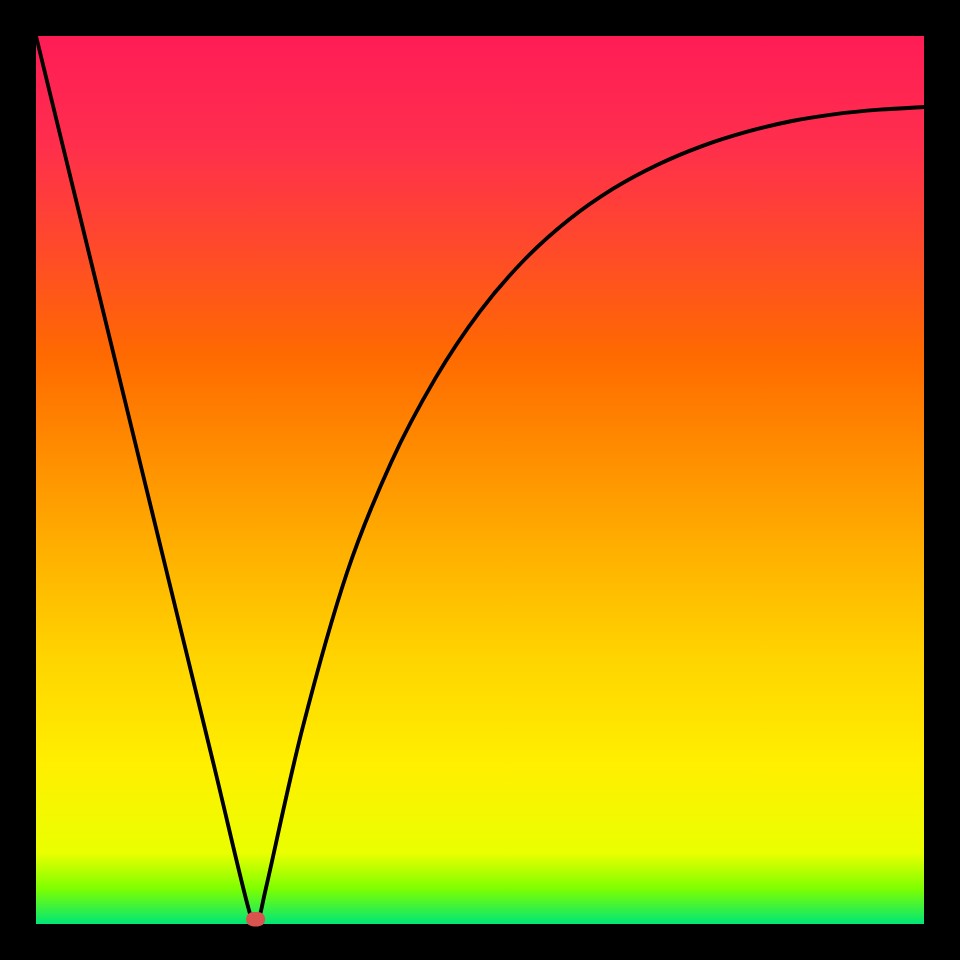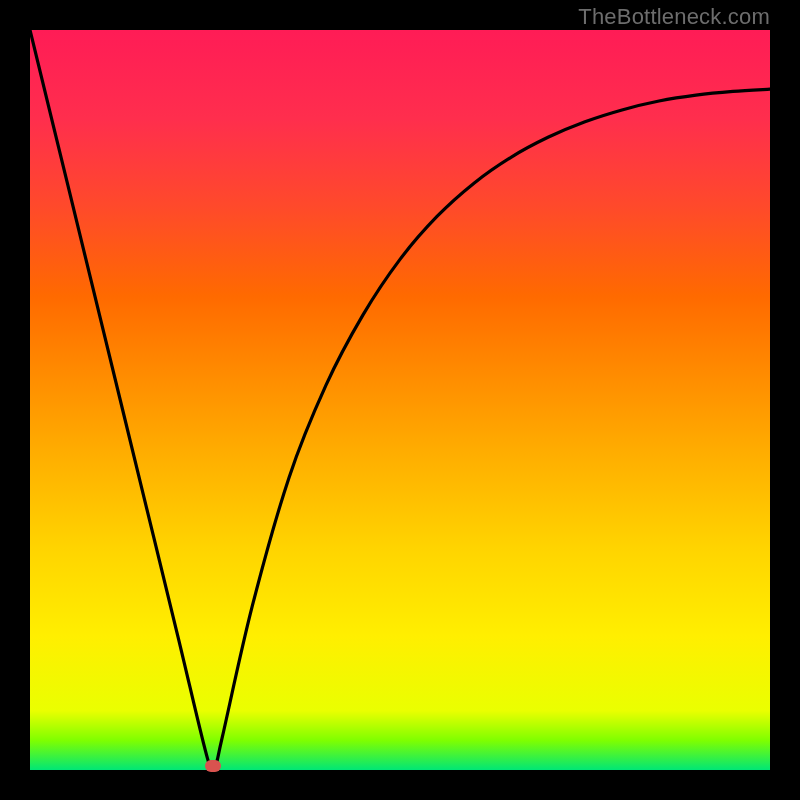--- a/index.html
+++ b/index.html
@@ -59,21 +59,20 @@
     height: 12px;
     border-radius: 6px;
     background: #d9534f;
     transform: translate(-50%, -50%);
   }
 </style>
 </head>
 <body>
 
 <div class="chart-wrap">
-  <div class="attribution">TheBottleneck.com</div>
 
   <div class="plot-area">
     <svg class="curve-canvas" viewBox="0 0 740 740" preserveAspectRatio="none">
       <path id="curve-path" fill="none" stroke="#000000" stroke-width="3.2" stroke-linecap="round" stroke-linejoin="round" d="M 0.00 0.00 C 6.17 25.28, 24.67 101.13, 37.00 151.70 C 49.33 202.27, 61.67 252.83, 74.00 303.40 C 86.33 353.97, 98.67 404.53, 111.00 455.10 C 123.33 505.67, 136.90 561.17, 148.00 606.80 C 159.10 652.43, 171.43 707.32, 177.60 728.90 C 183.77 750.48, 182.53 740.00, 185.00 736.30 C 187.47 732.60, 186.23 733.22, 192.40 706.70 C 198.57 680.18, 210.90 620.37, 222.00 577.20 C 233.10 534.03, 246.67 484.70, 259.00 447.70 C 271.33 410.70, 283.67 382.33, 296.00 355.20 C 308.33 328.07, 320.67 305.87, 333.00 284.90 C 345.33 263.93, 357.67 245.80, 370.00 229.40 C 382.33 213.00, 394.67 199.18, 407.00 186.48 C 419.33 173.78, 431.67 163.05, 444.00 153.18 C 456.33 143.31, 468.67 134.93, 481.00 127.28 C 493.33 119.63, 505.67 113.22, 518.00 107.30 C 530.33 101.38, 542.67 96.32, 555.00 91.76 C 567.33 87.20, 579.67 83.37, 592.00 79.92 C 604.33 76.47, 616.67 73.51, 629.00 71.04 C 641.33 68.57, 653.67 66.72, 666.00 65.12 C 678.33 63.52, 690.67 62.41, 703.00 61.42 C 715.33 60.43, 733.83 59.57, 740.00 59.20"></path>
     </svg>
     <div id="marker" class="marker" style="left: 182.78px; top: 735.56px; background: rgb(217, 83, 79);"></div>
   </div>
 </div>
 
 </body></html>

